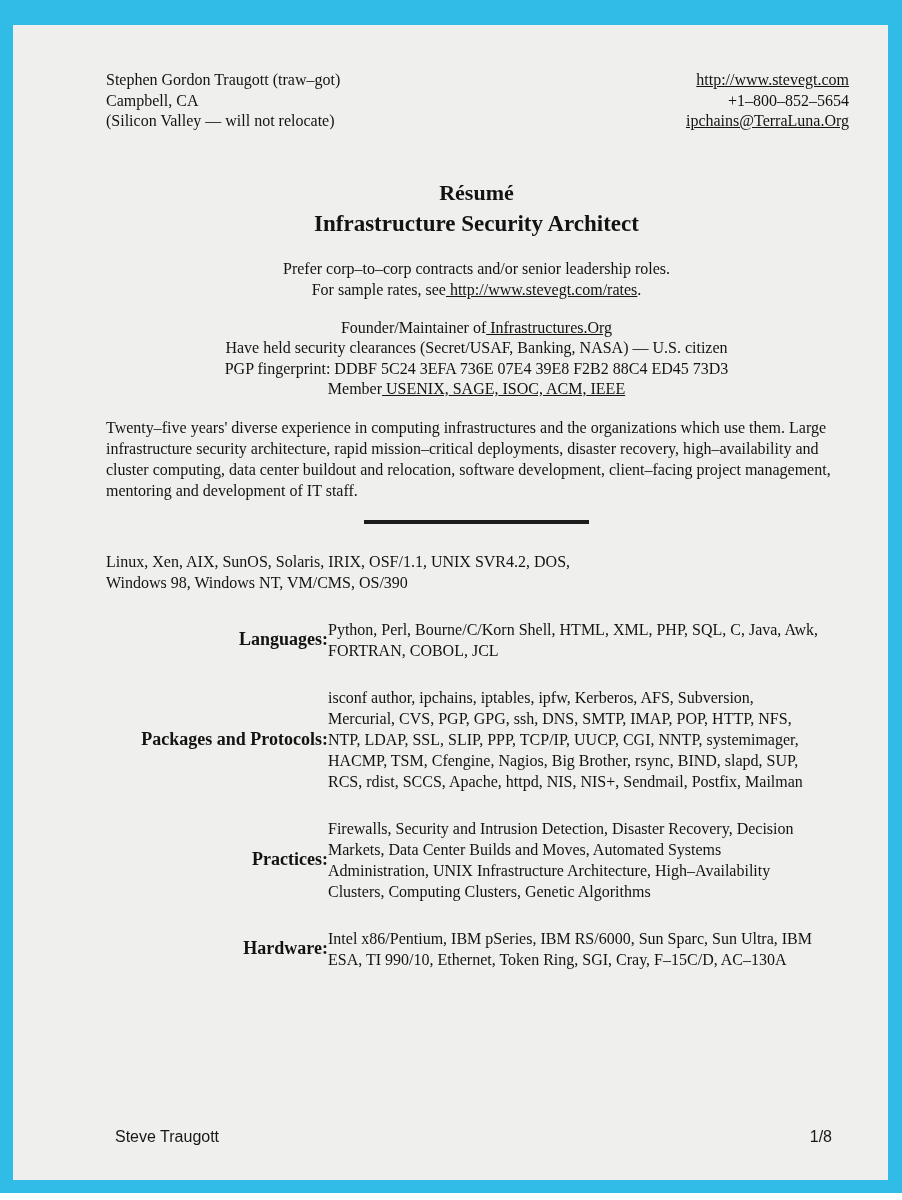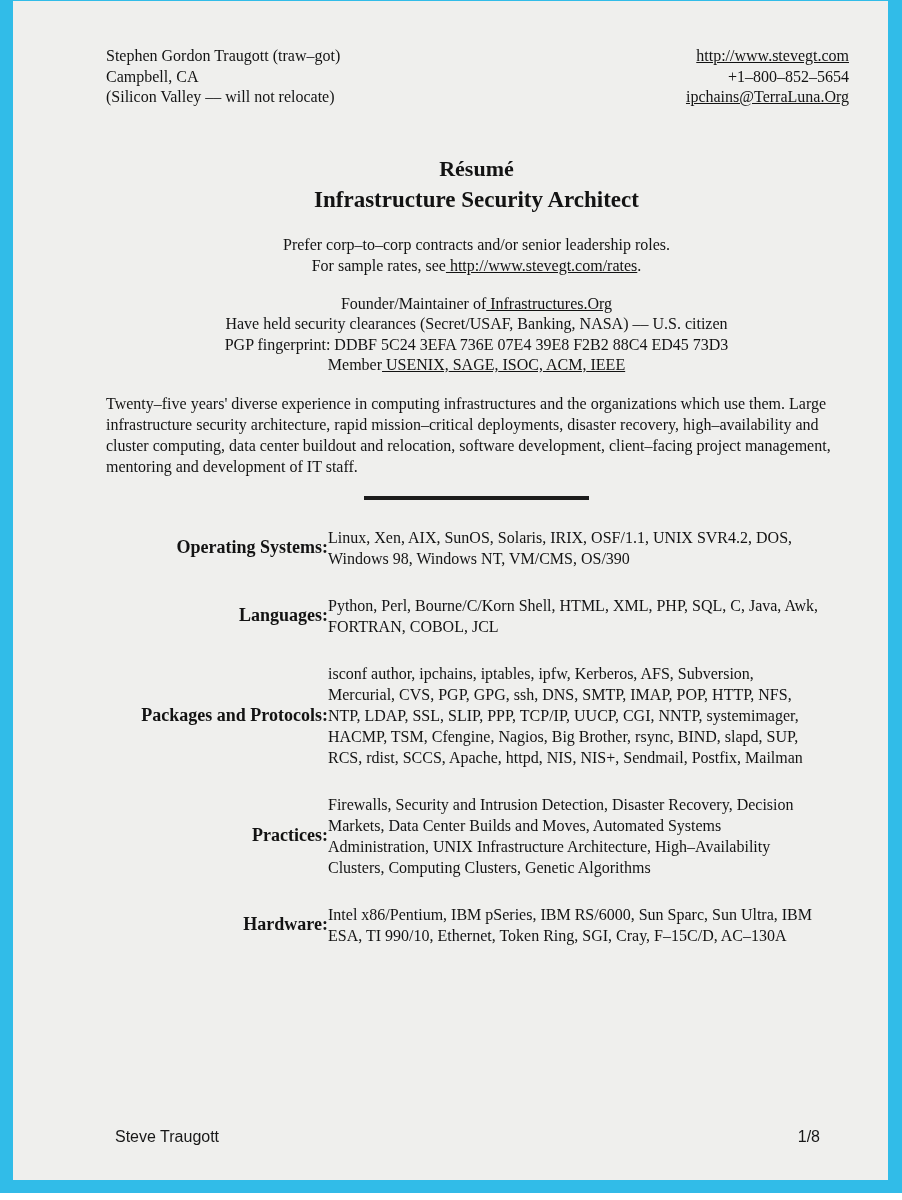--- a/index.html
+++ b/index.html
@@ -1,17 +1,17 @@
 <!DOCTYPE html>
 <html><head>
 <meta charset="utf-8">
 <style>
   html, body { margin:0; padding:0; }
   body { width:902px; height:1200px; background:#ffffff; }
-  .frame { box-sizing:border-box; height:1193px; background:#31bce8; padding:1px 14px 13px 13px; }
+  .frame { box-sizing:border-box; height:1193px; background:#31bce8; padding:25px 14px 13px 13px; }
   .page {
     box-sizing:border-box; width:100%; height:100%; position:relative;
     background:#efefed; color:#131313;
     font-family:"Liberation Serif","DejaVu Serif",serif;
   }
   .header { display:flex; justify-content:space-between; padding:45px 39px 0 93px; font-size:16px; line-height:20.5px; }
   .header-right { text-align:right;font-family:Liberation Serif, serif; }
   .u { text-decoration:underline; }
   a.u, span.u { color:inherit; cursor:pointer; }
   .center-col { text-align:center; padding-left:52px; }
@@ -20,21 +20,21 @@
   .pref    { margin:21px 0 0 0; font-size:16px; line-height:21.5px; }
   .founder { margin:17px 0 0 0; font-size:16px; line-height:20.5px; }
   .summary { margin:17px 0 0 93px; width:730px; font-size:16px; line-height:21px; }
   .divider-wrap { text-align:center; padding-left:52px; margin-top:9px; }
   .divider { display:inline-block; width:225px; height:4px; background:#1c1c1c; }
   .skills { margin:23px 0 0 93px; }
   .skill-row { display:flex; align-items:center; margin-bottom:26px; }
   .skill-label { flex:none; width:222px; text-align:right; font-weight:bold; font-size:18px; line-height:23px; }
   .skill-value { width:492px; font-size:16px; line-height:21px; }
   .footer {
-    position:absolute; left:0; right:16px; bottom:34px;
+    position:absolute; left:0; right:4px; bottom:34px;
     display:flex; justify-content:space-between; padding:0 52px 0 102px;
     font-family:"Liberation Sans","DejaVu Sans",sans-serif; font-size:16px; color:#181818;
   }
 </style>
 </head>
 <body>
 
 <div class="frame">
   <div class="page">
 
@@ -69,21 +69,20 @@
     </div>
 
     <p class="summary">Twenty–five years' diverse experience in computing infrastructures and the organizations which use them. Large infrastructure security architecture, rapid mission–critical deployments, disaster recovery, high–availability and cluster computing, data center buildout and relocation, software development, client–facing project management, mentoring and development of IT staff.</p>
 
     <div class="divider-wrap">
       <div class="divider"></div>
     </div>
 
     <div class="skills" id="skills">
         <div class="skill-row">
-          <div class="skill-label">Operating Systems:</div>
           <div class="skill-value">Linux, Xen, AIX, SunOS, Solaris, IRIX, OSF/1.1, UNIX SVR4.2, DOS, Windows 98, Windows NT, VM/CMS, OS/390</div>
         </div>
         <div class="skill-row">
           <div class="skill-label">Languages:</div>
           <div class="skill-value">Python, Perl, Bourne/C/Korn Shell, HTML, XML, PHP, SQL, C, Java, Awk, FORTRAN, COBOL, JCL</div>
         </div>
         <div class="skill-row">
           <div class="skill-label">Packages and Protocols:</div>
           <div class="skill-value">isconf author, ipchains, iptables, ipfw, Kerberos, AFS, Subversion, Mercurial, CVS, PGP, GPG, ssh, DNS, SMTP, IMAP, POP, HTTP, NFS, NTP, LDAP, SSL, SLIP, PPP, TCP/IP, UUCP, CGI, NNTP, systemimager, HACMP, TSM, Cfengine, Nagios, Big Brother, rsync, BIND, slapd, SUP, RCS, rdist, SCCS, Apache, httpd, NIS, NIS+, Sendmail, Postfix, Mailman</div>
         </div>

